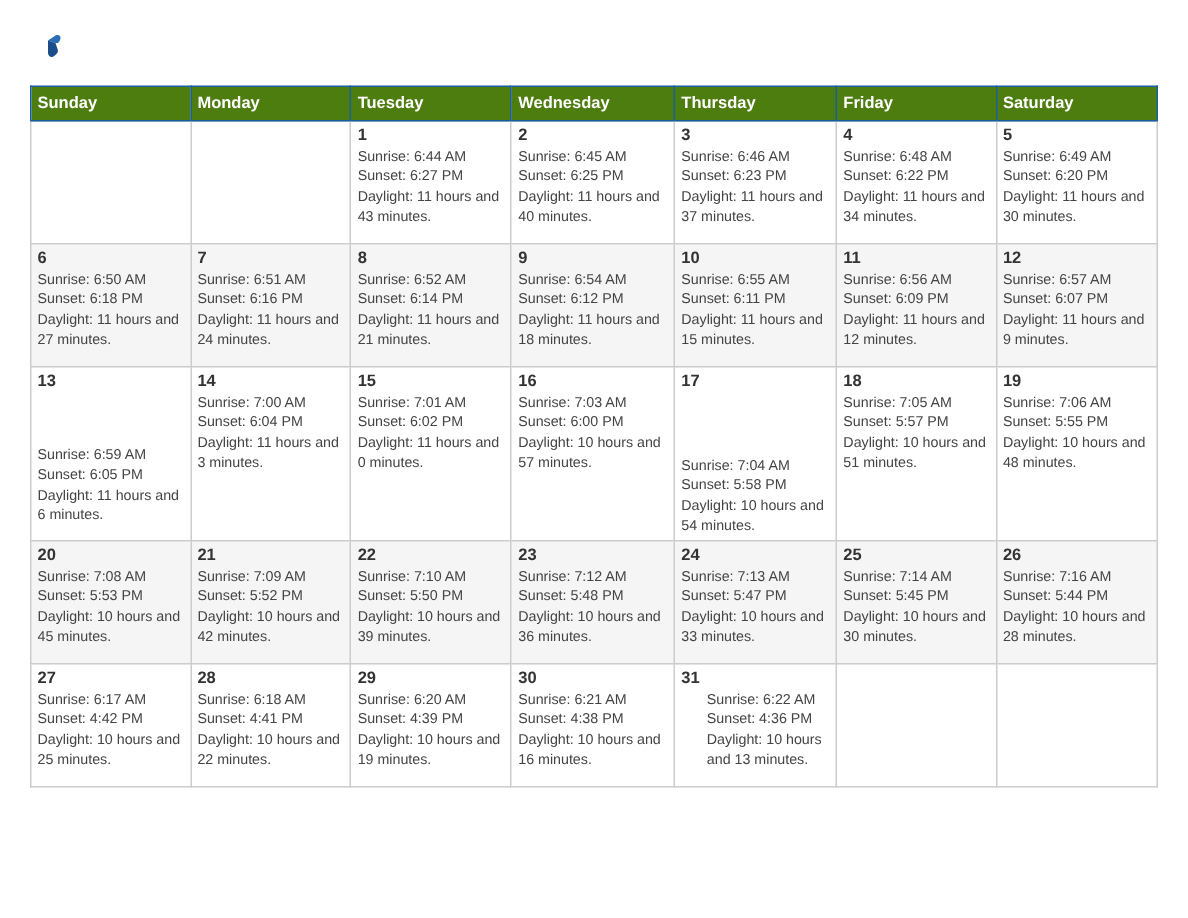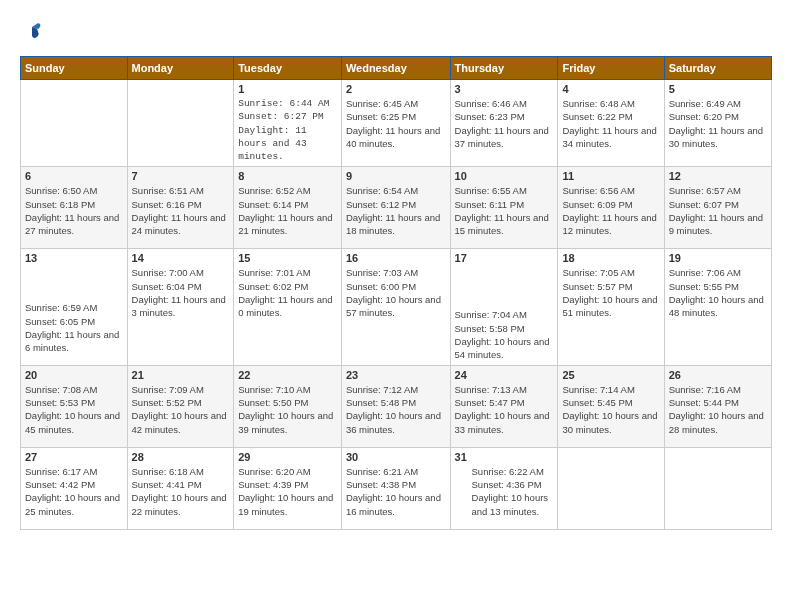--- a/index.html
+++ b/index.html
@@ -53,21 +53,21 @@
       font-size: 15px;
       color: #555;
       margin-top: 2px;
     }
     .calendar {
       width: 100%;
       border-collapse: collapse;
       font-size: 10px;
     }
     .calendar th {
-      background: #a16207;
+      background: #4d7c0f;
       color: #fff;
       padding: 5px 4px;
       text-align: left;
       font-size: 11px;
       font-weight: bold;
       border: 1px solid #1a5da0;
     }
     .calendar td {
       border: 1px solid #ccc;
       vertical-align: top;
@@ -132,21 +132,21 @@
           <th>Friday</th>
           <th>Saturday</th>
         </tr>
     </thead>
     <tbody id="cal-body">
     <tr>
           <td class="empty-cell"></td>
           <td class="empty-cell"></td>
           <td>
             <span class="day-number">1</span>
-            <div class="day-info" style="white-space: pre-line; font-family: Liberation Mono, monospace;">Sunrise: 6:44 AM
+            <div class="day-info" style="white-space: pre-line;">Sunrise: 6:44 AM
 Sunset: 6:27 PM
 Daylight: 11 hours and 43 minutes.</div>
           </td>
           <td>
             <span class="day-number">2</span>
             <div class="day-info" style="white-space: pre-line;">Sunrise: 6:45 AM
 Sunset: 6:25 PM
 Daylight: 11 hours and 40 minutes.</div>
           </td>
           <td>

